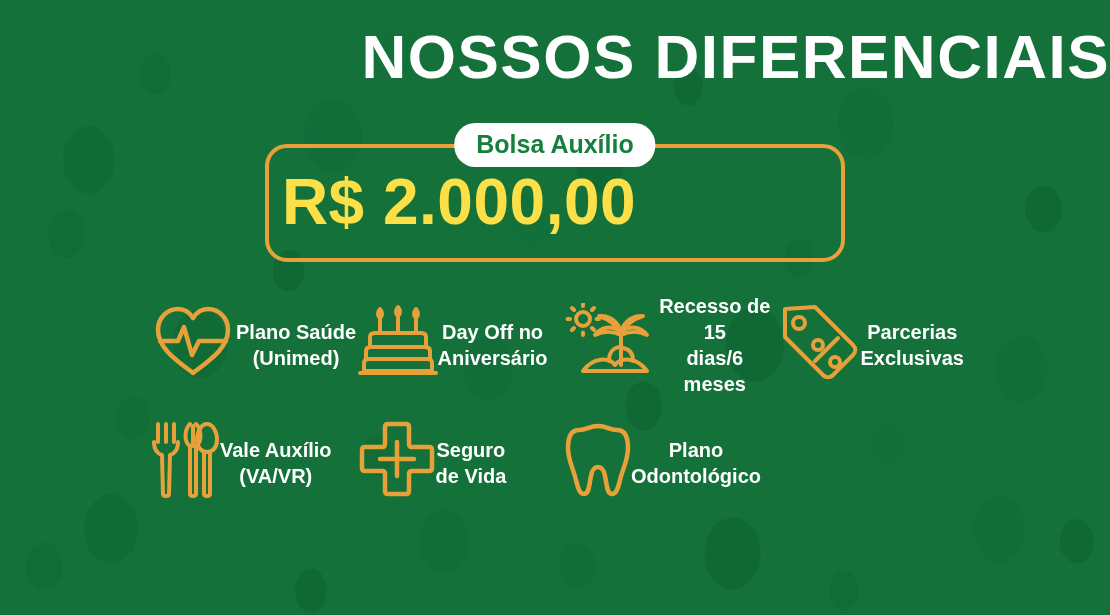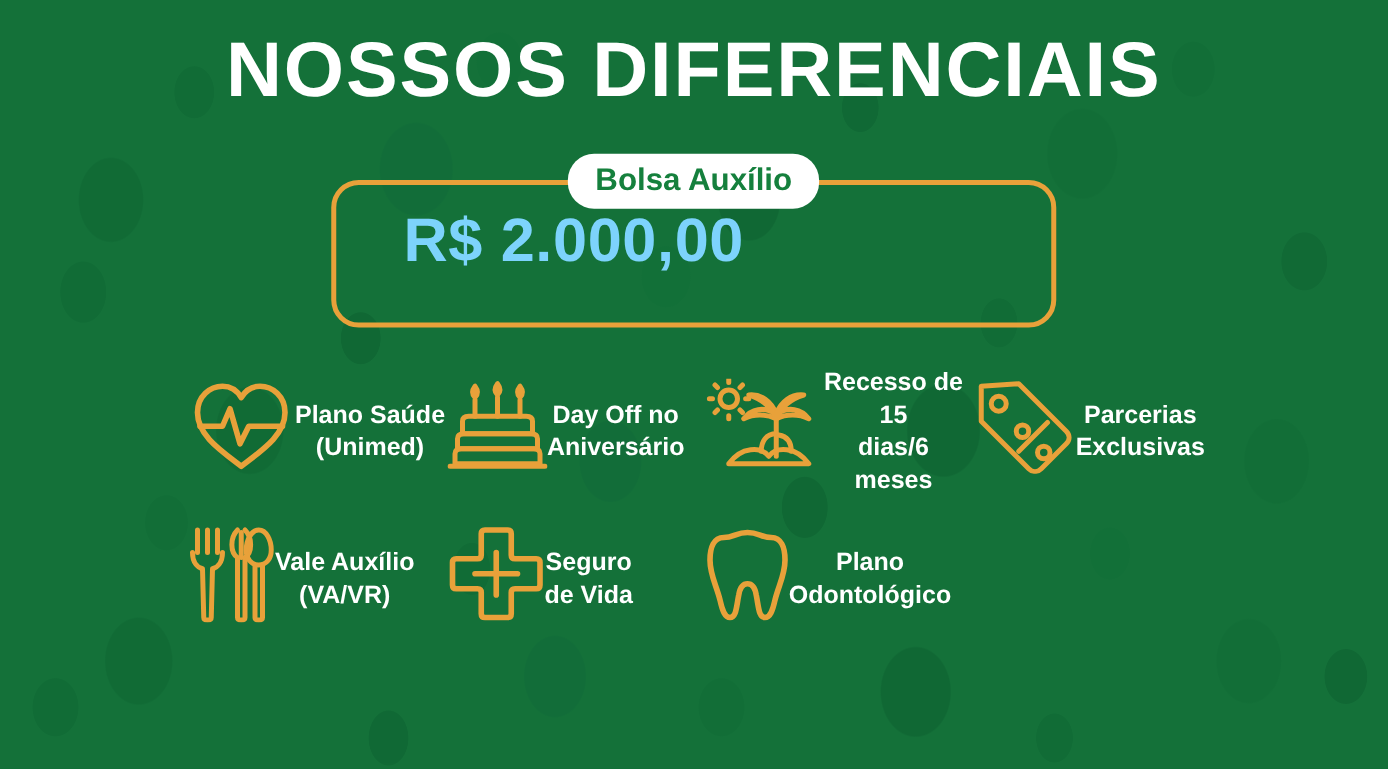--- a/index.html
+++ b/index.html
@@ -70,21 +70,21 @@
     position: relative;
     z-index: 2;
     width: 1110px;
     height: 615px;
   }
   .headline {
     position: absolute;
     top: 24px;
     left: 0;
     width: 1110px;
-    text-align: center;
+    text-align: right;
     color: #ffffff;
     font-size: 62px;
     font-weight: bold;
     letter-spacing: 1.5px;
     line-height: 1.05;
     white-space: nowrap;
   }
   .badge {
     position: absolute;
     top: 123px;
@@ -109,22 +109,22 @@
     border-radius: 22px;
     box-sizing: border-box;
     z-index: 3;
   }
   .amount {
     position: absolute;
     top: 165px;
     left: 0;
     width: 918px;
     text-align: center;
-    color: #7dd3fc;
-    font-size: 49px;
+    color: #fde047;
+    font-size: 64px;
     font-weight: bold;
     letter-spacing: 0.5px;
     z-index: 5;
     white-space: nowrap;
   }
   .grid {
     position: absolute;
     top: 285px;
     left: 150px;
     width: 830px;

